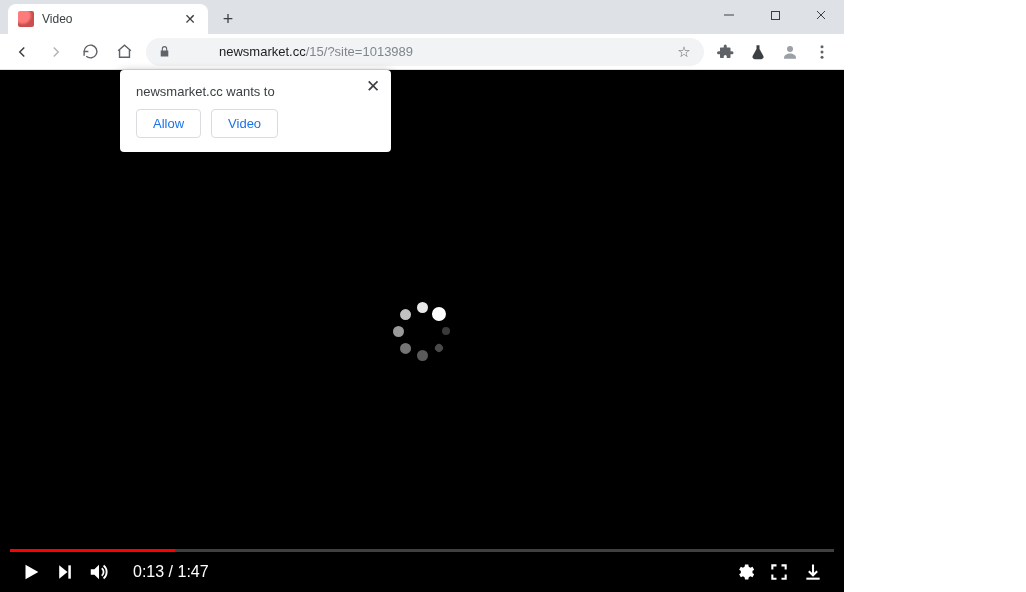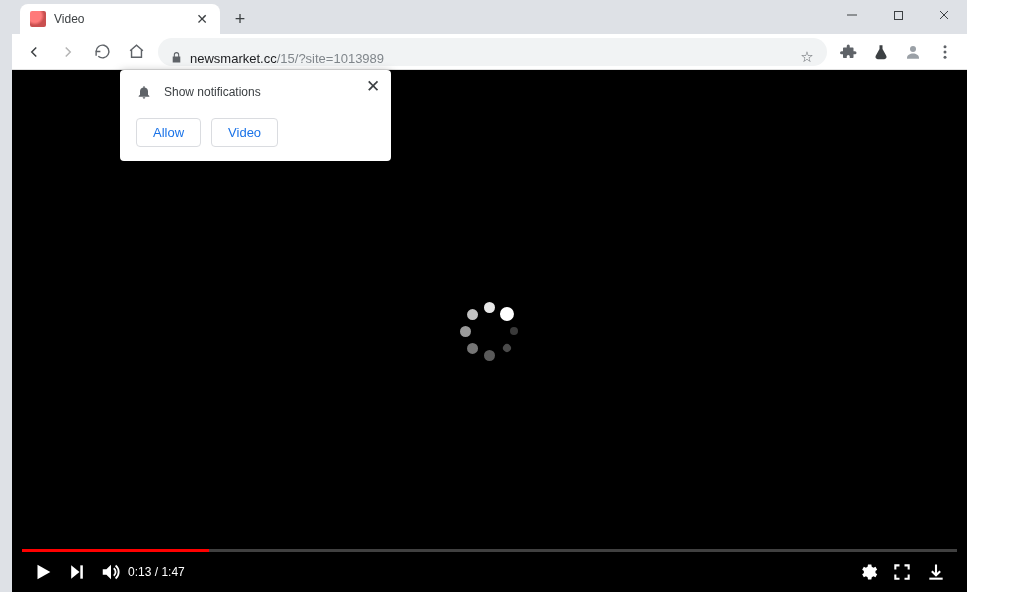--- a/index.html
+++ b/index.html
@@ -1,33 +1,33 @@
 <!DOCTYPE html>
 <html><head>
 <meta charset="utf-8">
 <style>
   * { box-sizing: border-box; margin: 0; padding: 0; }
   html, body { width: 1026px; height: 592px; font-family: "Segoe UI", Arial, sans-serif; overflow: hidden; background: #fff; }
-  .browser { width: 967px; height: 592px; display: flex; flex-direction: column; background: #dee1e6; padding-left: 12px; }
+  .browser { width: 844px; height: 592px; display: flex; flex-direction: column; background: #dee1e6; }
 
   
   .titlebar { height: 34px; display: flex; align-items: flex-end; background: #dee1e6; position: relative; }
   .tab { height: 30px; margin-left: 8px; margin-top:4px; background: #fff; border-radius: 8px 8px 0 0; display: flex; align-items: center; padding: 0 10px 0 10px; min-width: 200px; position: relative; }
   .tab .favicon { width: 16px; height: 16px; margin-right: 8px; background: radial-gradient(circle at 30% 30%, #ff7a7a 40%, #c94f4f 60%); border-radius: 2px; }
   .tab .tab-title { font-size: 12px; color: #3c4043; flex: 1; }
   .tab .tab-close { width: 16px; height: 16px; display:flex; align-items:center; justify-content:center; color:#3c4043; font-size:14px; cursor:pointer; }
   .newtab { width: 28px; height: 28px; display:flex; align-items:center; justify-content:center; color:#3c4043; font-size:18px; cursor:pointer; margin-left:6px; margin-bottom:1px; }
   .wincontrols { position:absolute; right:0; top:0; height:34px; display:flex; }
   .winbtn { width: 46px; height: 30px; display:flex; align-items:center; justify-content:center; color:#3c4043; font-size:13px; cursor:pointer; }
 
   
   .toolbar { height: 36px; background:#fff; display:flex; align-items:center; padding:0 6px; gap:2px; border-bottom: 1px solid #e0e0e0;}
   .tbtn { width: 32px; height: 30px; display:flex; align-items:center; justify-content:center; color:#5f6368; border-radius:50%; cursor:pointer;}
   .tbtn.disabled { color:#b5b5b5; cursor:default;}
-  .omnibox { flex:1; height:28px; background:#f1f3f4; border-radius:14px; display:flex; align-items:flex-end; padding:0 10px; margin:0 4px; }
+  .omnibox { flex:1; height:28px; background:#f1f3f4; border-radius:14px; display:flex; align-items:center; padding:0 10px; margin:0 4px;gap:41px; }
   .omnibox .lock { width:16px; height:16px; display:flex; align-items:center; justify-content:center; color:#5f6368; margin-right:6px;}
   .omnibox .url { font-size:13px; color:#202124; flex:1; white-space:nowrap; overflow:hidden;}
   .omnibox .url .domain{ color:#202124;}
   .omnibox .url .rest{ color:#80868b;}
   .omnibox .star { width:20px; color:#5f6368; text-align:center; font-size:15px;}
   .rightbtns { display:flex; align-items:center; }
   .rightbtns .tbtn svg{ width:18px; height:18px;}
 
   
   .content { flex:1; background:#000; position:relative; overflow:hidden;}
@@ -49,21 +49,21 @@
   .prompt .bell { width:16px; height:16px; color:#5f6368;}
   .prompt .ptext { font-size:12px; color:#3c4043;}
   .prompt .pactions { display:flex; justify-content:flex-start; gap:10px;}
   .prompt .btn { border:1px solid #dadce0; background:#fff; color:#1a73e8; font-size:13px; padding:6px 16px; border-radius:4px; cursor:pointer;}
 
   
   .progress { position:absolute; left:10px; right:10px; bottom:40px; height:3px; background:rgba(255,255,255,.25);}
   .progress .played { height:100%; background:#ff0000;}
   .pcontrols { position:absolute; left:0; right:0; bottom:0; height:40px; display:flex; align-items:center; padding:0 14px; color:#fff;}
   .pcontrols .pbtn { width:34px; height:34px; display:flex; align-items:center; justify-content:center; cursor:pointer;}
-  .pcontrols .time { font-size:12px; margin-left:0;}
+  .pcontrols .time { font-size:16px; margin-left:17px;}
   .pcontrols .spacer{ flex:1;}
 </style>
 </head>
 <body>
 
 <div class="browser">
 
   <div class="titlebar">
     <div class="tab">
       <span class="favicon"></span>
@@ -209,27 +209,20 @@
             <path d="M12 3v12"></path>
             <polyline points="7 11 12 16 17 11"></polyline>
             <path d="M4 20h16"></path>
           </svg>
       </div>
     </div>
   </div>
 
   <div class="prompt">
     <div class="pclose">✕</div>
-    <div class="prow">
-      <span class="bell">
-        <svg width="16" height="16" viewBox="0 0 24 24" fill="#5f6368">
-            <path d="M12 22a2 2 0 0 0 2-2h-4a2 2 0 0 0 2 2zm6-6V11a6 6 0 0 0-5-5.9V4a1 1 0 1 0-2 0v1.1A6 6 0 0 0 6 11v5l-2 2v1h16v-1l-2-2z"></path>
-          </svg>
-      </span>
-      <span class="ptext">Show notifications</span>
-    </div>
+    <div class="ptitle">newsmarket.cc wants to</div>
     <div class="pactions">
       <button class="btn">Allow</button>
       <button class="btn">Video</button>
     </div>
   </div>
 
 </div>
 
 </body></html>

